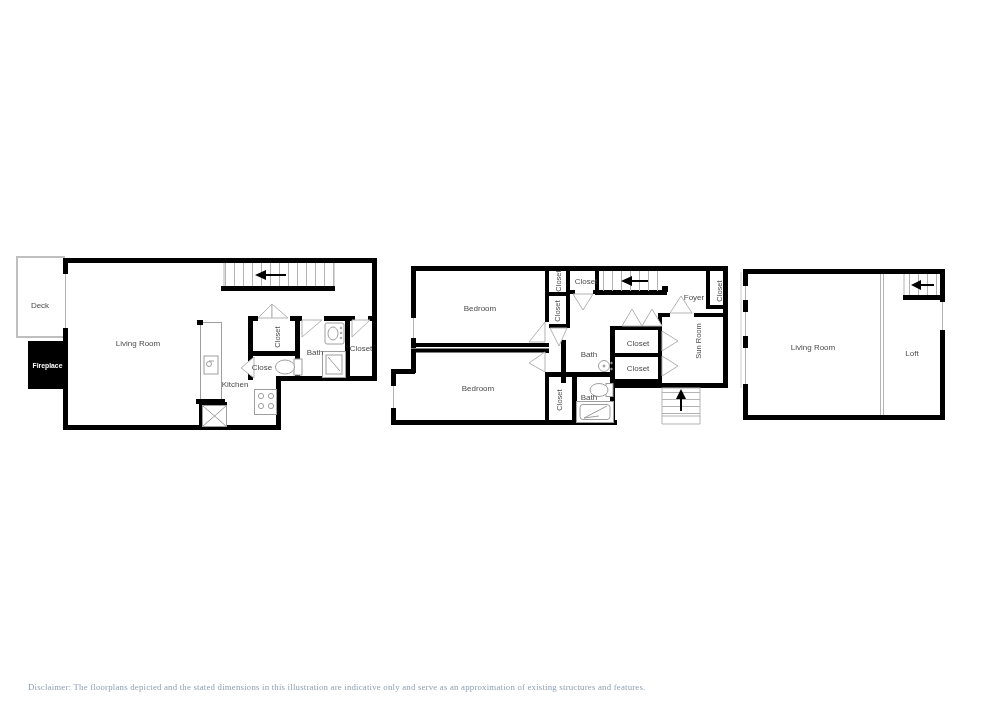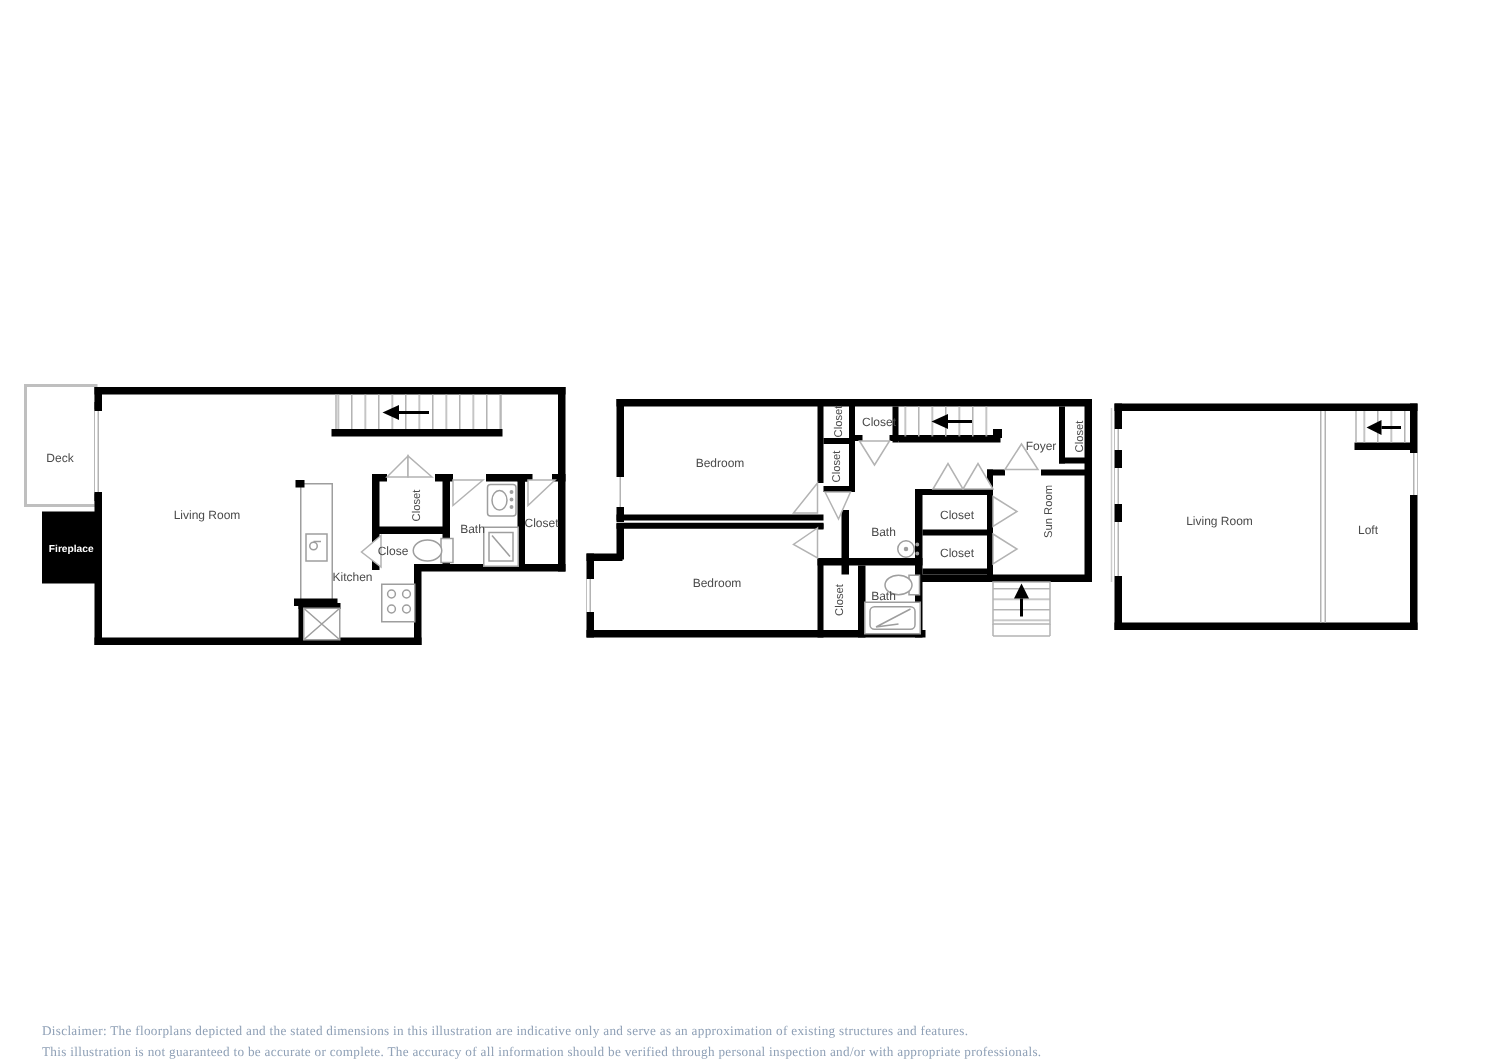--- a/index.html
+++ b/index.html
@@ -270,15 +270,14 @@
       <path d="M921,280 L911,285 L921,290 Z" fill="#000000"></path>
     </g>
 
     <text x="813" y="350" text-anchor="middle">Living Room</text>
     <text x="912" y="356" text-anchor="middle">Loft</text>
   </g>
 </svg>
 
 <div class="disclaimer">
   <div>Disclaimer: The floorplans depicted and the stated dimensions in this illustration are indicative only and serve as an approximation of existing structures and features.</div>
-  <div>This illustration is not guaranteed to be accurate or complete. The accuracy of all information should be verified through personal inspection and/or with appropriate professionals.</div>
 </div>
 </div>
 
 </body></html>

